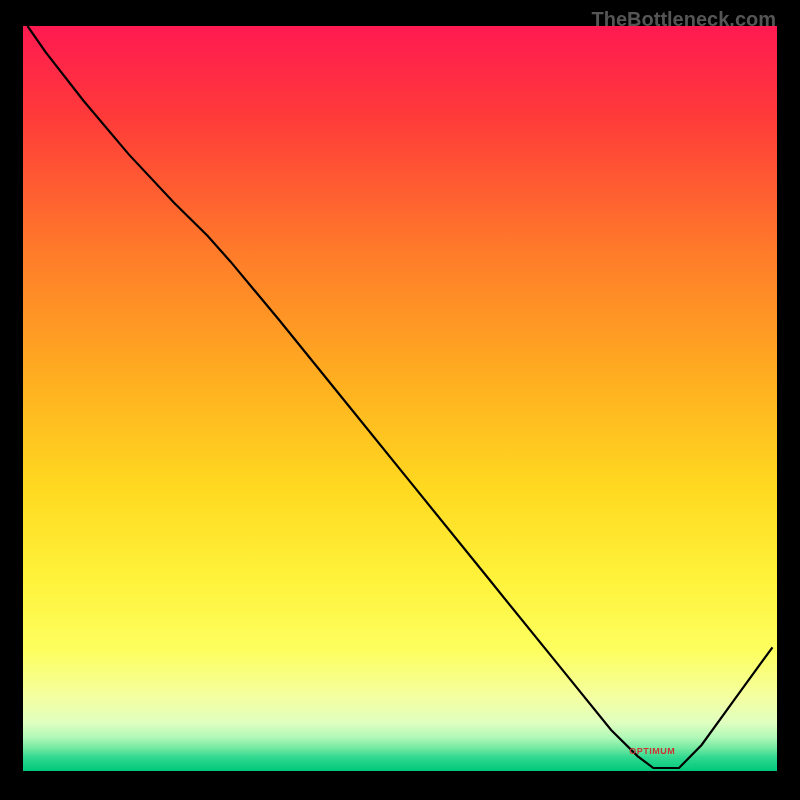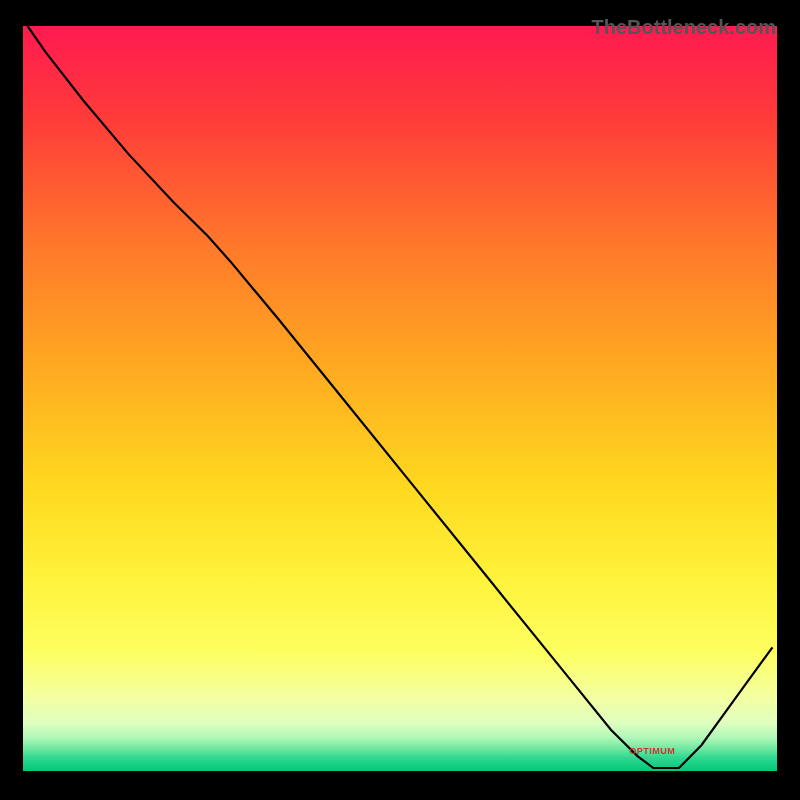--- a/index.html
+++ b/index.html
@@ -1,20 +1,20 @@
 <!DOCTYPE html>
 <html><head>
 <meta charset="utf-8">
 <style>
   * { margin: 0; padding: 0; box-sizing: border-box; }
   html, body { width: 800px; height: 800px; background: #000; overflow: hidden; font-family: Arial, sans-serif; }
   .container { position: relative; width: 800px; height: 800px; }
   .watermark {
     position: absolute;
-    top: 16px;
+    top: 8px;
     right: 24px;
     color: #555;
     font-size: 20px;
     font-weight: bold;
     z-index: 10;
     margin-left: 40px;
   }
   .plot-frame {
     position: absolute;
     left: 23px;

